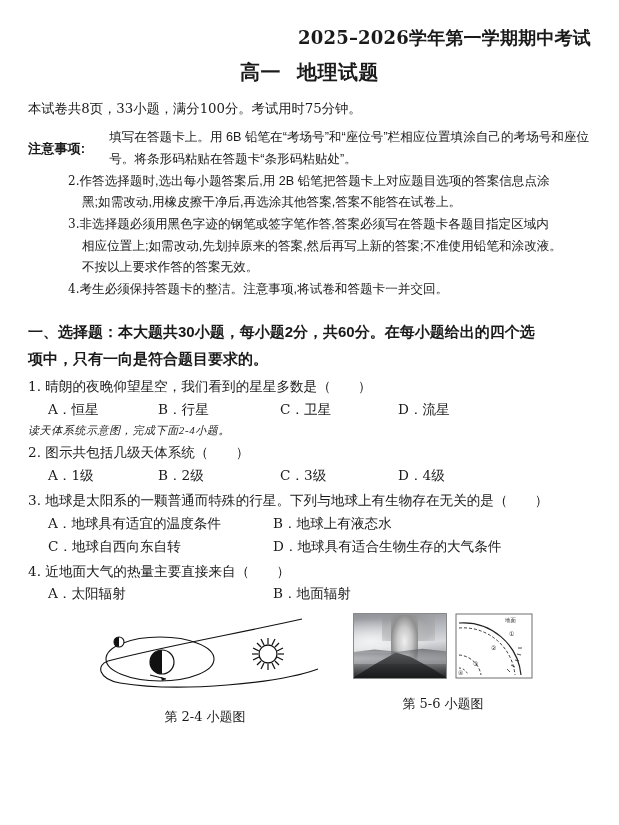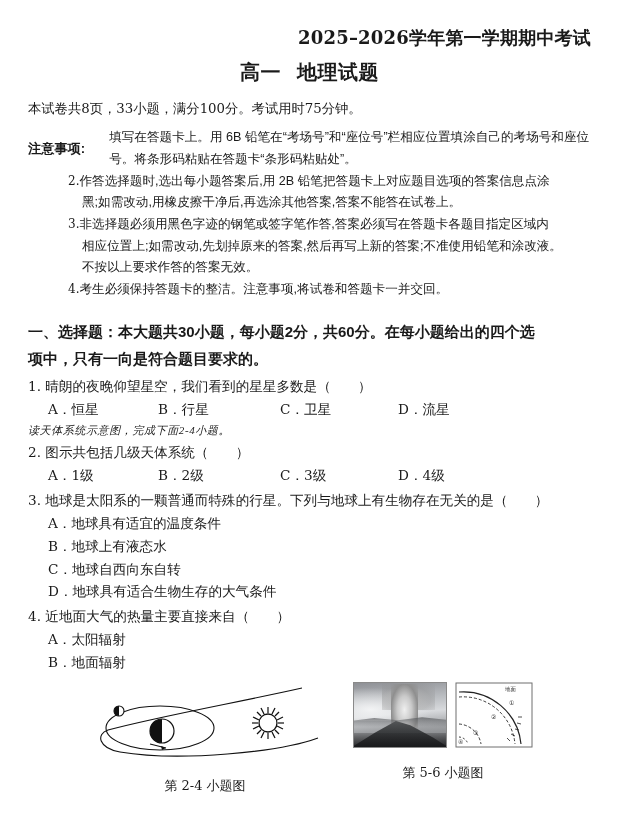--- a/index.html
+++ b/index.html
@@ -110,21 +110,20 @@
   }
   .opts-4 .opt:nth-child(1) { width: 110px; }
   .opts-4 .opt:nth-child(2) { width: 122px; }
   .opts-4 .opt:nth-child(3) { width: 118px; }
   .opts-4 .opt:nth-child(4) { width: auto; }
 
   .opts-2 {
     display: flex;
     margin: 0;
     padding-left: 20px;
-    flex-direction: column;
   }
   .opts-2 .opt:nth-child(1) { width: 225px; }
   .opts-2 .opt:nth-child(2) { width: auto; }
 
   .opt { white-space: nowrap; }
 
   .material-line {
     font-size: 11px;
     line-height: 1.7;
     font-style: italic;

